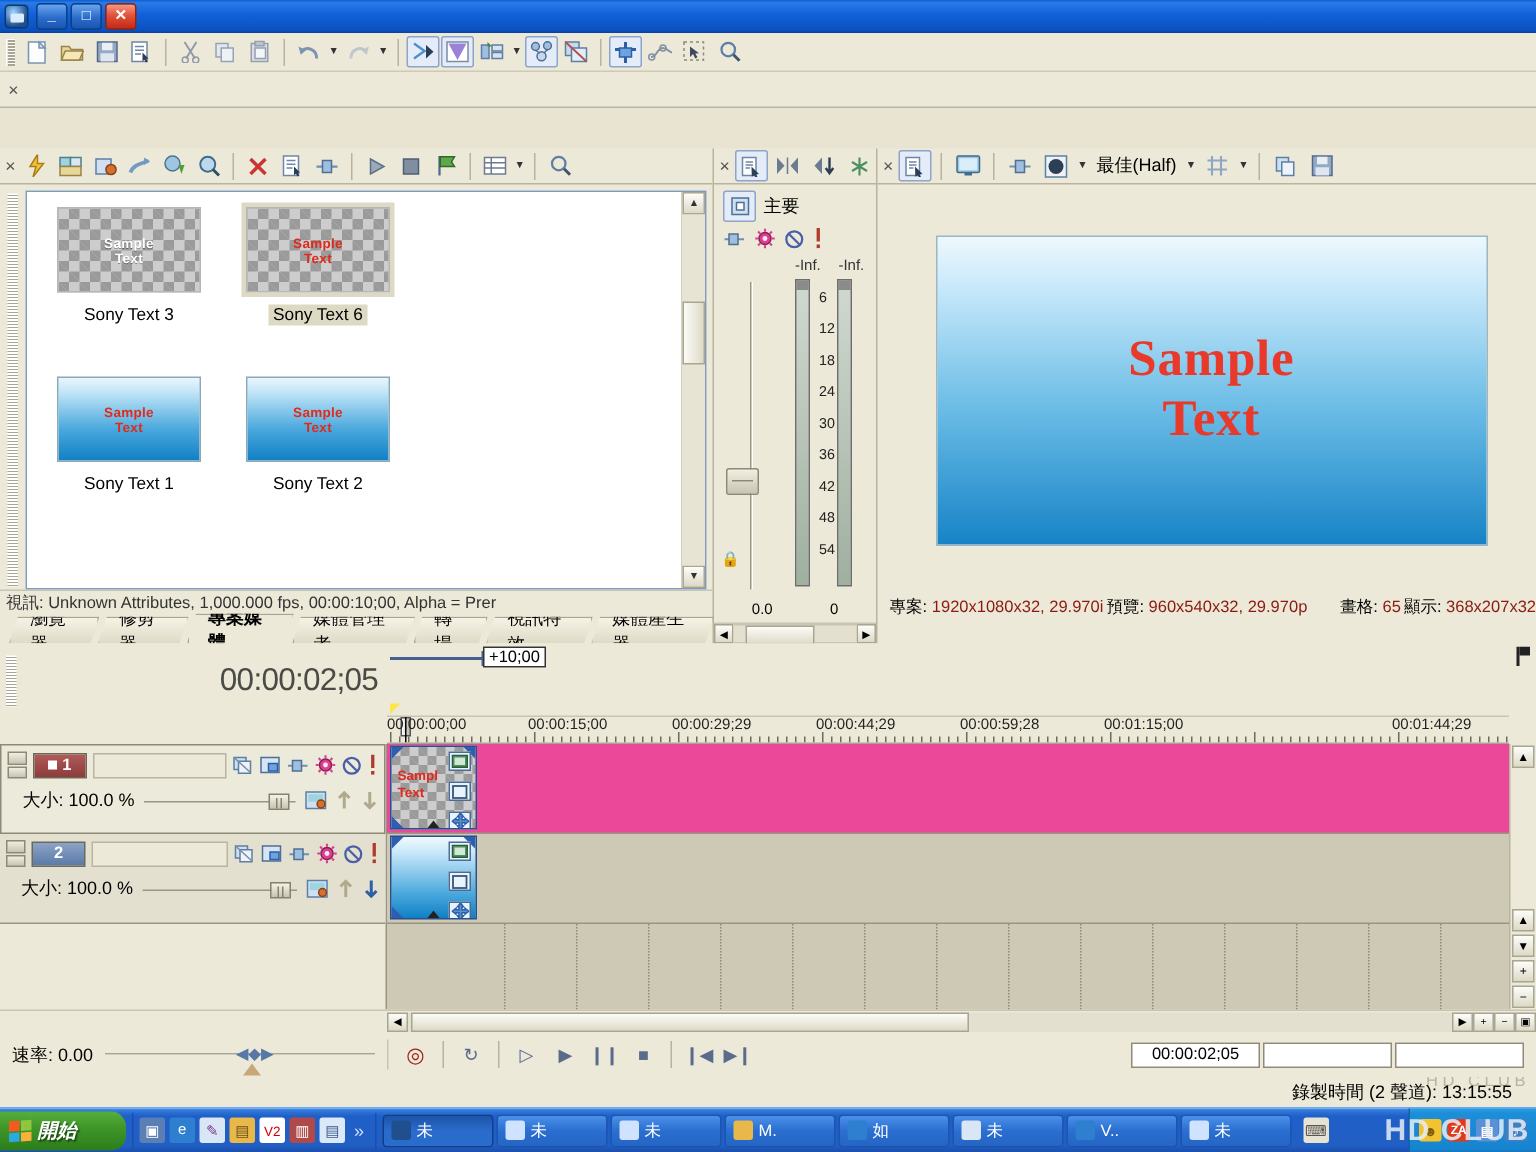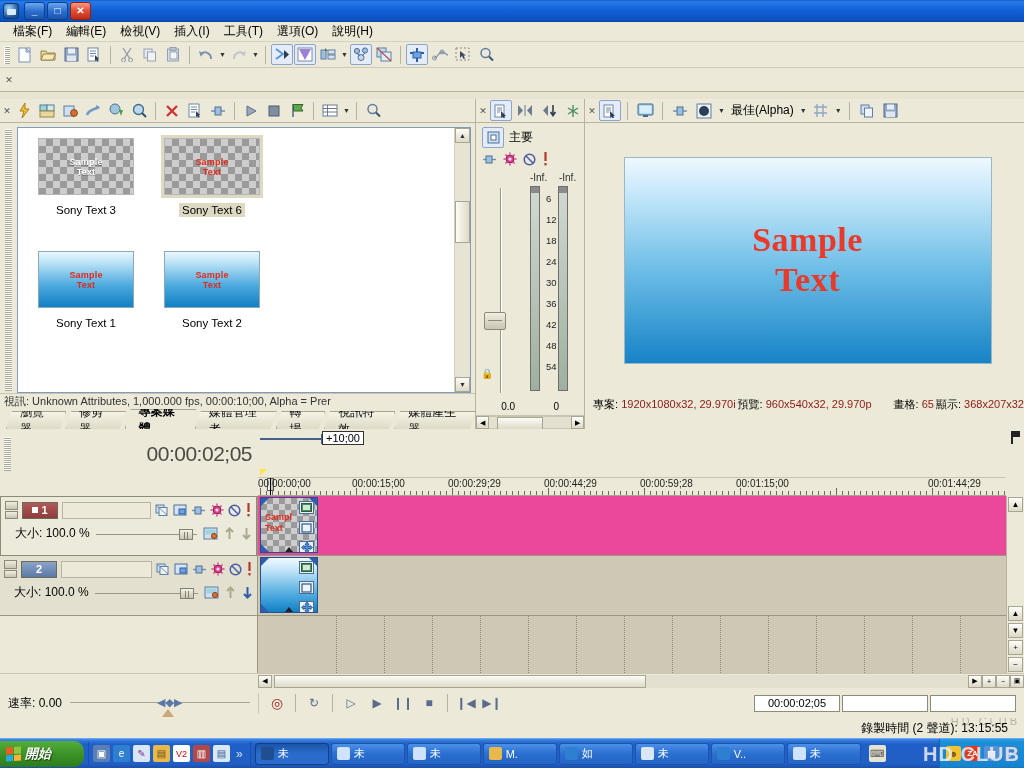--- a/index.html
+++ b/index.html
@@ -315,29 +315,20 @@
 
   <div class="titlebar">
     <div class="tb-icon"></div>
     <div class="win-btns">
       <div class="win-btn">_</div>
       <div class="win-btn">□</div>
       <div class="win-btn close">✕</div>
     </div>
   </div>
 
-  <div class="menubar">
-    <div class="mi">檔案(F)</div>
-    <div class="mi">編輯(E)</div>
-    <div class="mi">檢視(V)</div>
-    <div class="mi">插入(I)</div>
-    <div class="mi">工具(T)</div>
-    <div class="mi">選項(O)</div>
-    <div class="mi">說明(H)</div>
-  </div>
 
   <div class="toolbar">
     <div class="grip"></div>
     <div class="tbtn">
       <svg width="14" height="16" viewBox="0 0 14 16">
           <rect x="1" y="1" width="11" height="14" fill="#fbfdff" stroke="#7a93b5"></rect>
           <path d="M8 1 L12 5 L8 5 Z" fill="#cfe0f2" stroke="#7a93b5"></path>
         </svg>
     </div>
     <div class="tbtn">
@@ -763,21 +754,21 @@
               <rect x="5" y="2" width="6" height="8" fill="#9fbfe0" stroke="#4f6f93"></rect>
             </svg>
         </div>
         <div class="tbtn">
           <svg width="16" height="16" viewBox="0 0 16 16">
               <rect x="1" y="1" width="14" height="14" fill="#eef3f9" stroke="#5d7fa3"></rect>
               <circle cx="8" cy="8" r="5" fill="#2d3f55"></circle>
             </svg>
         </div>
         <div class="arrow-d">▼</div>
-        <div class="pv-quality">最佳(Alpha)</div>
+        <div class="pv-quality">最佳(Half)</div>
         <div class="arrow-d">▼</div>
         <div class="tbtn">
           <svg width="15" height="15" viewBox="0 0 15 15">
               <path d="M4 1 V14 M10 1 V14 M1 4 H14 M1 10 H14" stroke="#8fa7c4" stroke-width="1.4"></path>
             </svg>
         </div>
         <div class="arrow-d">▼</div>
         <div class="tsep"></div>
         <div class="tbtn">
           <svg width="14" height="14" viewBox="0 0 14 14">

